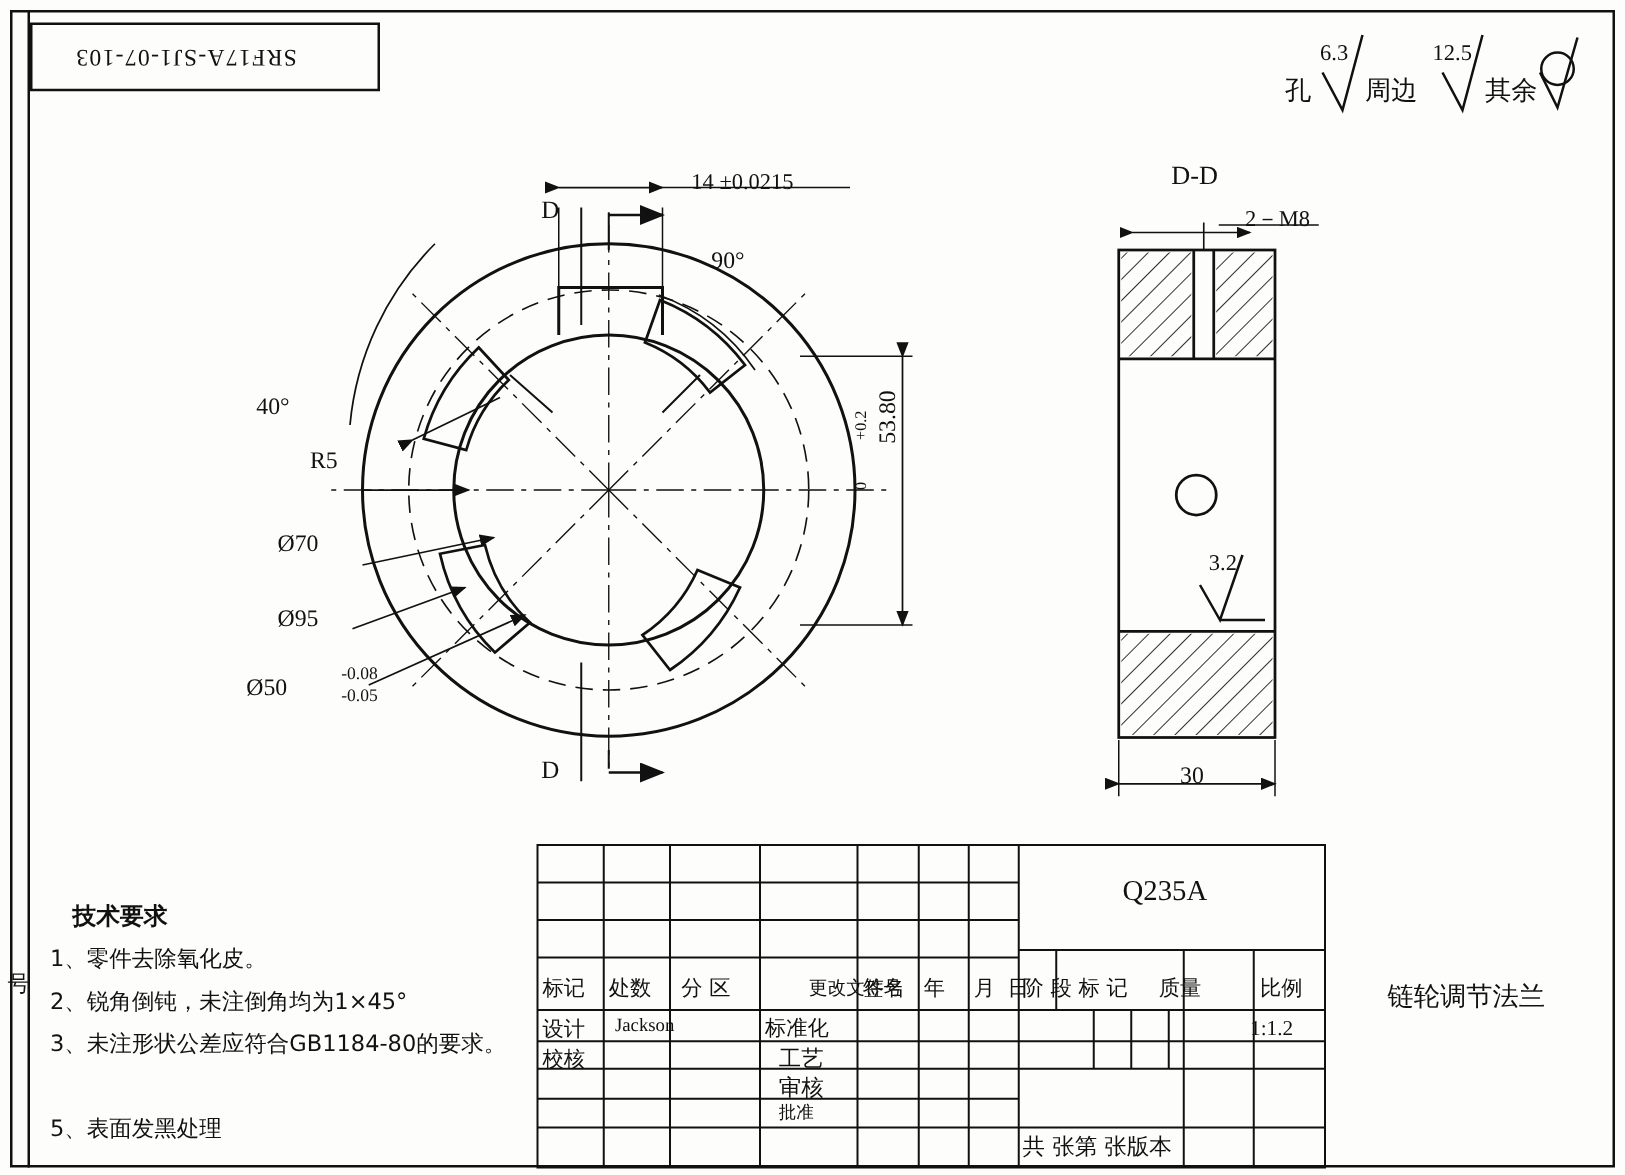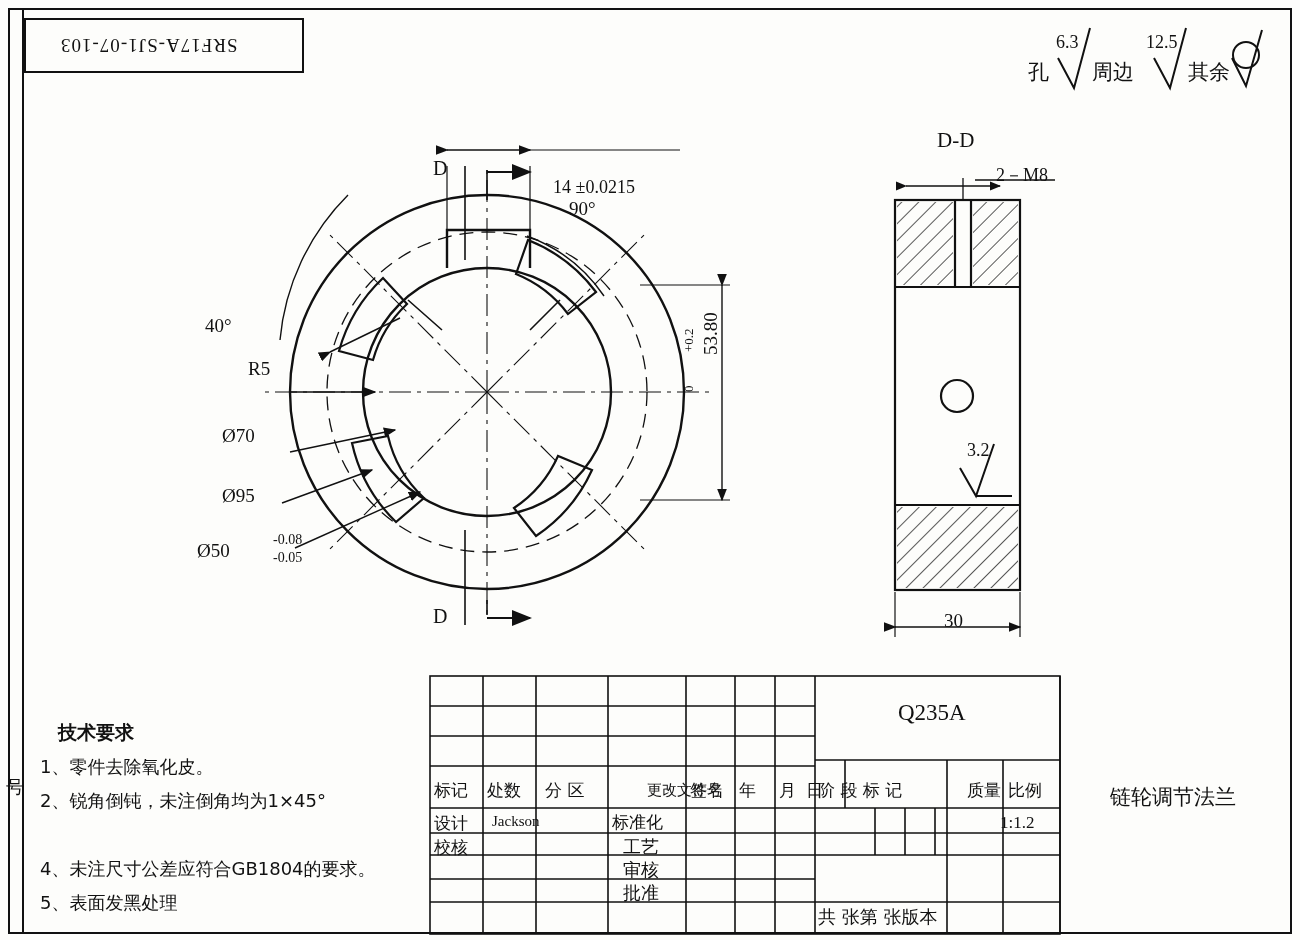--- a/index.html
+++ b/index.html
@@ -114,21 +114,21 @@
 
       <line x1="465" y1="166" x2="465" y2="260" stroke-width="1.6"></line>
       <line x1="465" y1="530" x2="465" y2="625" stroke-width="1.6"></line>
       <line x1="487" y1="170" x2="487" y2="200" stroke-width="1.6"></line>
       <line x1="487" y1="615" x2="487" y2="600" stroke-width="1.6"></line>
       <line x1="487" y1="172" x2="530" y2="172" stroke-width="2" marker-end="url(#arr)"></line>
       <line x1="487" y1="618" x2="530" y2="618" stroke-width="2" marker-end="url(#arr)"></line>
     </g>
   </svg>
 
-  <div class="txt num" style="left:553px;top:135px;font-size:18px;margin-top:42px;">14  ±0.0215</div>
+  <div class="txt num" style="left:553px;top:135px;font-size:18px;">14  ±0.0215</div>
   <div class="txt num" style="left:569px;top:198px;font-size:19px;">90°</div>
   <div class="txt num" style="left:205px;top:315px;font-size:19px;">40°</div>
   <div class="txt num" style="left:248px;top:358px;font-size:19px;">R5</div>
   <div class="txt num" style="left:222px;top:425px;font-size:19px;">Ø70</div>
   <div class="txt num" style="left:222px;top:485px;font-size:19px;">Ø95</div>
   <div class="txt num" style="left:197px;top:540px;font-size:19px;">Ø50</div>
   <div class="txt num" style="left:273px;top:532px;font-size:14px;">-0.08</div>
   <div class="txt num" style="left:273px;top:550px;font-size:14px;">-0.05</div>
   <div class="txt num" style="left:700px;top:355px;font-size:19px;transform:rotate(-90deg);transform-origin:left top;">53.80</div>
   <div class="txt num" style="left:681px;top:352px;font-size:13px;transform:rotate(-90deg);transform-origin:left top;">+0.2</div>
@@ -173,21 +173,21 @@
   </svg>
 
   <div class="txt num" style="left:996px;top:163px;font-size:18px;">2－M8</div>
   <div class="txt num" style="left:967px;top:440px;font-size:18px;">3.2</div>
   <div class="txt num" style="left:944px;top:610px;font-size:19px;">30</div>
 
 
   <div class="txt cjk" style="left:58px;top:720px;font-size:19px;font-weight:bold;">技术要求</div>
   <div class="txt cjk" style="left:40px;top:755px;font-size:18px;">1、零件去除氧化皮。</div>
   <div class="txt cjk" style="left:40px;top:789px;font-size:18px;">2、锐角倒钝，未注倒角均为1×45°</div>
-  <div class="txt cjk" style="left:40px;top:857px;font-size:18px;">4、未注尺寸公差应符合GB1804的要求。</div>
+  <div class="txt cjk" style="left:40px;top:823px;font-size:18px;">3、未注形状公差应符合GB1184-80的要求。</div>
   <div class="txt cjk" style="left:40px;top:891px;font-size:18px;">5、表面发黑处理</div>
   <div class="txt cjk" style="left:6px;top:775px;font-size:18px;">号</div>
 
   <svg width="1300" height="940" style="pointer-events:none;">
     <g stroke="#111" fill="none" stroke-width="1.6">
 
       <rect x="430" y="676" width="630" height="258"></rect>
 
       <line x1="483" y1="676" x2="483" y2="934"></line>
       <line x1="536" y1="676" x2="536" y2="934"></line>
@@ -230,24 +230,24 @@
   <div class="txt cjk" style="left:806px;top:779px;font-size:17px;">日</div>
 
   <div class="txt cjk" style="left:434px;top:812px;font-size:17px;">设计</div>
   <div class="txt num" style="left:492px;top:813px;font-size:15px;">Jackson</div>
   <div class="txt cjk" style="left:434px;top:836px;font-size:17px;">校核</div>
   <div class="txt num" style="left:492px;top:837px;font-size:15px;"></div>
 
   <div class="txt cjk" style="left:612px;top:811px;font-size:17px;">标准化</div>
   <div class="txt cjk" style="left:623px;top:835px;font-size:18px;font-family:Liberation Serif, serif;">工艺</div>
   <div class="txt cjk" style="left:623px;top:858px;font-size:18px;">审核</div>
-  <div class="txt cjk" style="left:623px;top:881px;font-size:18px;">批准</div>
+  <div class="txt cjk" style="left:623px;top:881px;font-size:14px;">批准</div>
 
   <div class="txt cjk" style="left:818px;top:779px;font-size:17px;">阶 段 标 记</div>
-  <div class="txt cjk" style="left:967px;top:779px;font-size:17px;font-family:Liberation Serif, serif;">质量</div>
+  <div class="txt cjk" style="left:927px;top:779px;font-size:17px;font-family:Liberation Serif, serif;">质量</div>
   <div class="txt cjk" style="left:1008px;top:779px;font-size:17px;">比例</div>
   <div class="txt num" style="left:1000px;top:813px;font-size:17px;">1:1.2</div>
 
   <div class="txt num" style="left:898px;top:700px;font-size:23px;text-align:center;">Q235A</div>
   <div class="txt cjk" style="left:1110px;top:783px;font-size:21px;">链轮调节法兰</div>
   <div class="txt cjk" style="left:818px;top:905px;font-size:18px;">共    张第    张版本</div>
 
 </div>
 
 </body></html>

